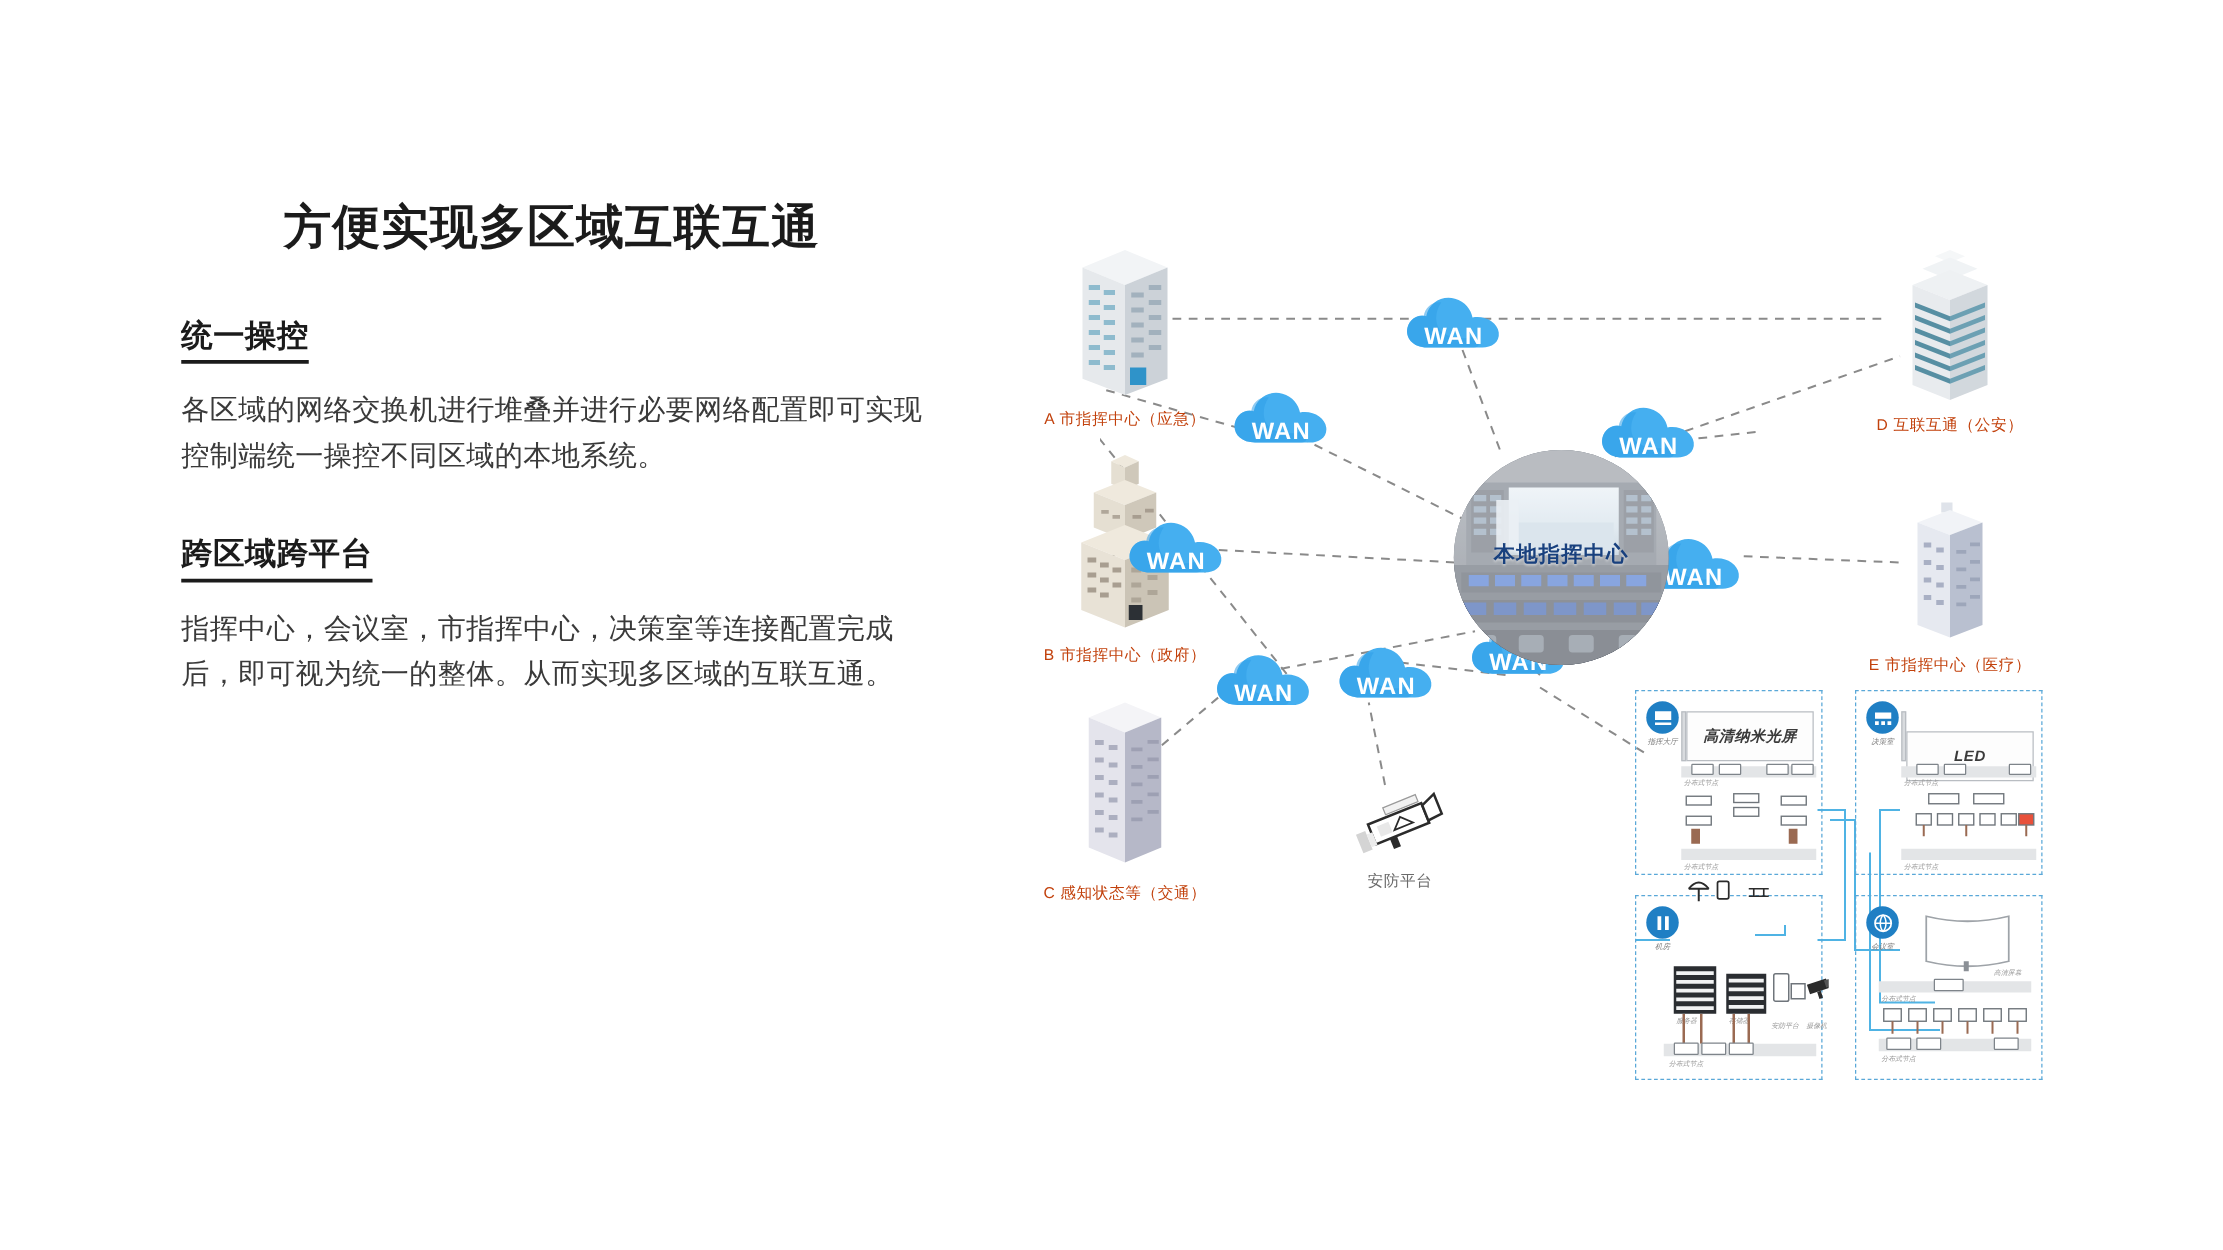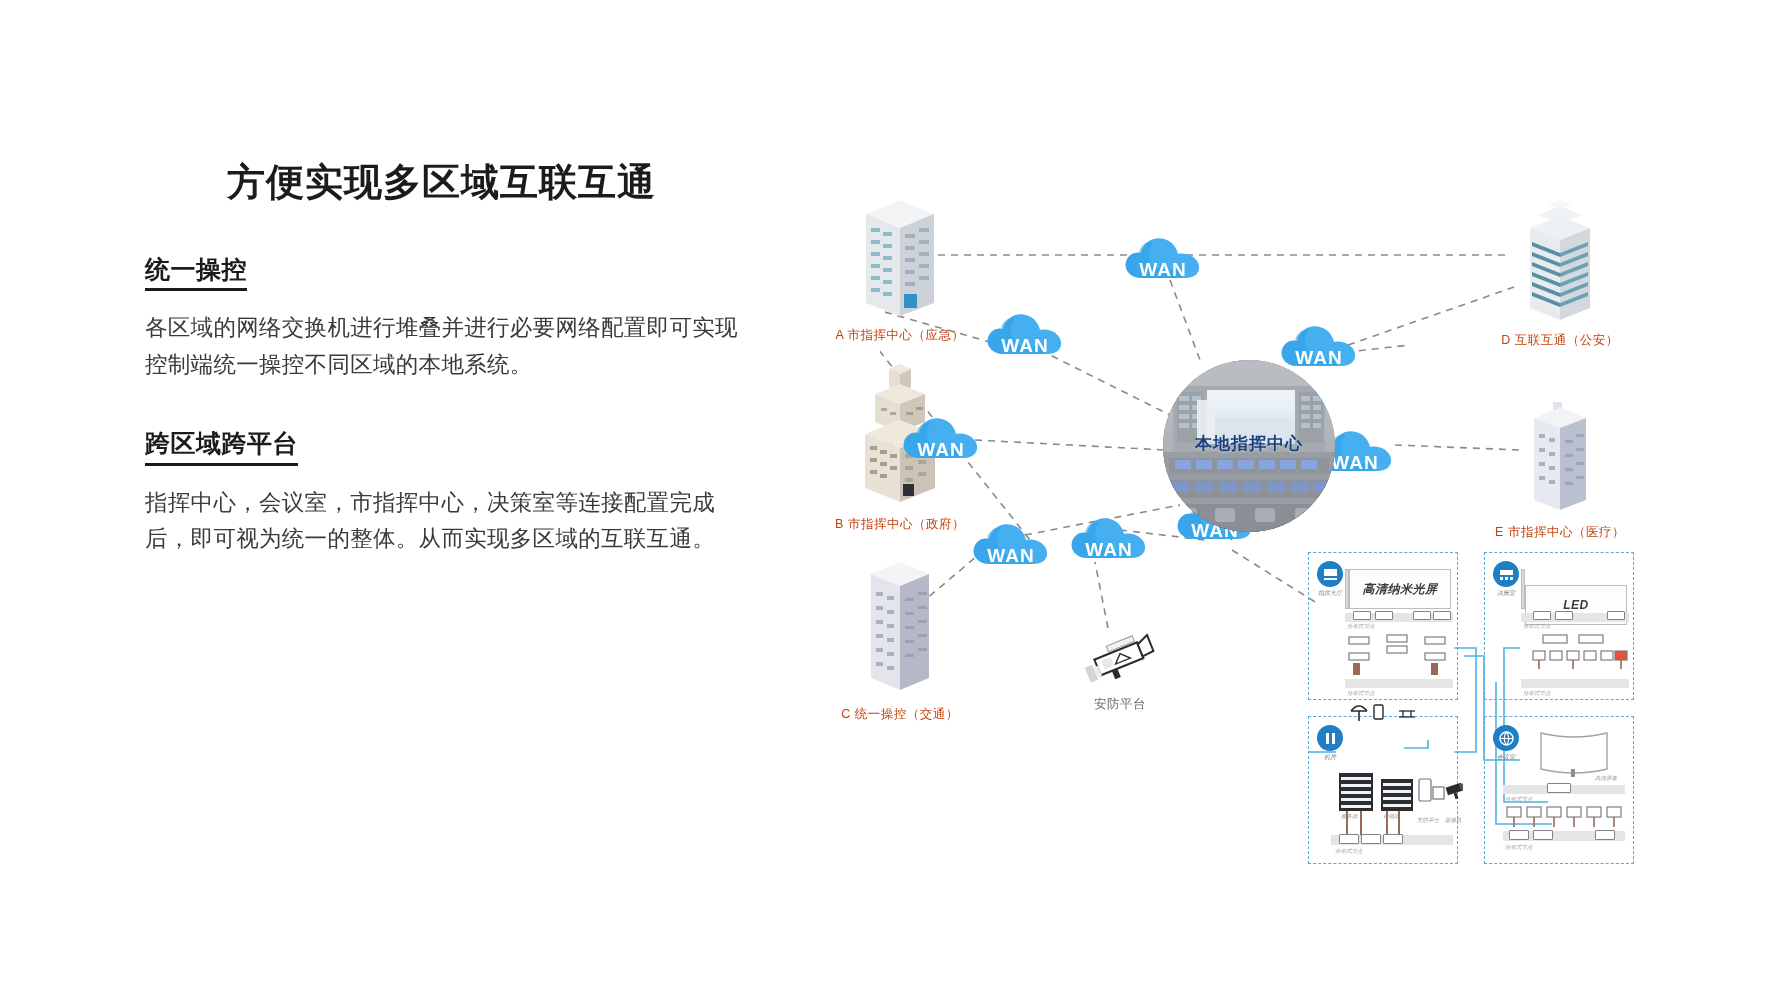--- a/index.html
+++ b/index.html
@@ -373,21 +373,21 @@
             <rect x="57" y="46" width="9" height="3"></rect>
           <rect x="44" y="66" width="9" height="3"></rect>
             <rect x="57" y="60" width="9" height="3"></rect>
           <rect x="44" y="80" width="9" height="3"></rect>
             <rect x="57" y="74" width="9" height="3"></rect>
           <rect x="44" y="94" width="9" height="3"></rect>
             <rect x="57" y="88" width="9" height="3"></rect>
         </g>
       </svg>
     </div>
-    <div class="blabel">C 统一操控（交通）</div>
+    <div class="blabel">C 感知状态等（交通）</div>
   </div>
 
   <div class="node" style="left:580px; top:48px; width:200px;">
     <div class="bld" style="width:80px;height:130px;">
       <svg width="80" height="130" viewBox="0 0 80 130">
         <polygon points="40,2 52,7 40,12 28,7" fill="#f5f7f8"></polygon>
         <polygon points="40,8 62,17 40,26 18,17" fill="#f0f3f5"></polygon>
         <polygon points="40,18 70,30 40,42 10,30" fill="#eef1f3"></polygon>
         <polygon points="10,30 40,42 40,122 10,110" fill="#e8ebee"></polygon>
         <polygon points="40,42 70,30 70,110 40,122" fill="#d2d8dd"></polygon>

